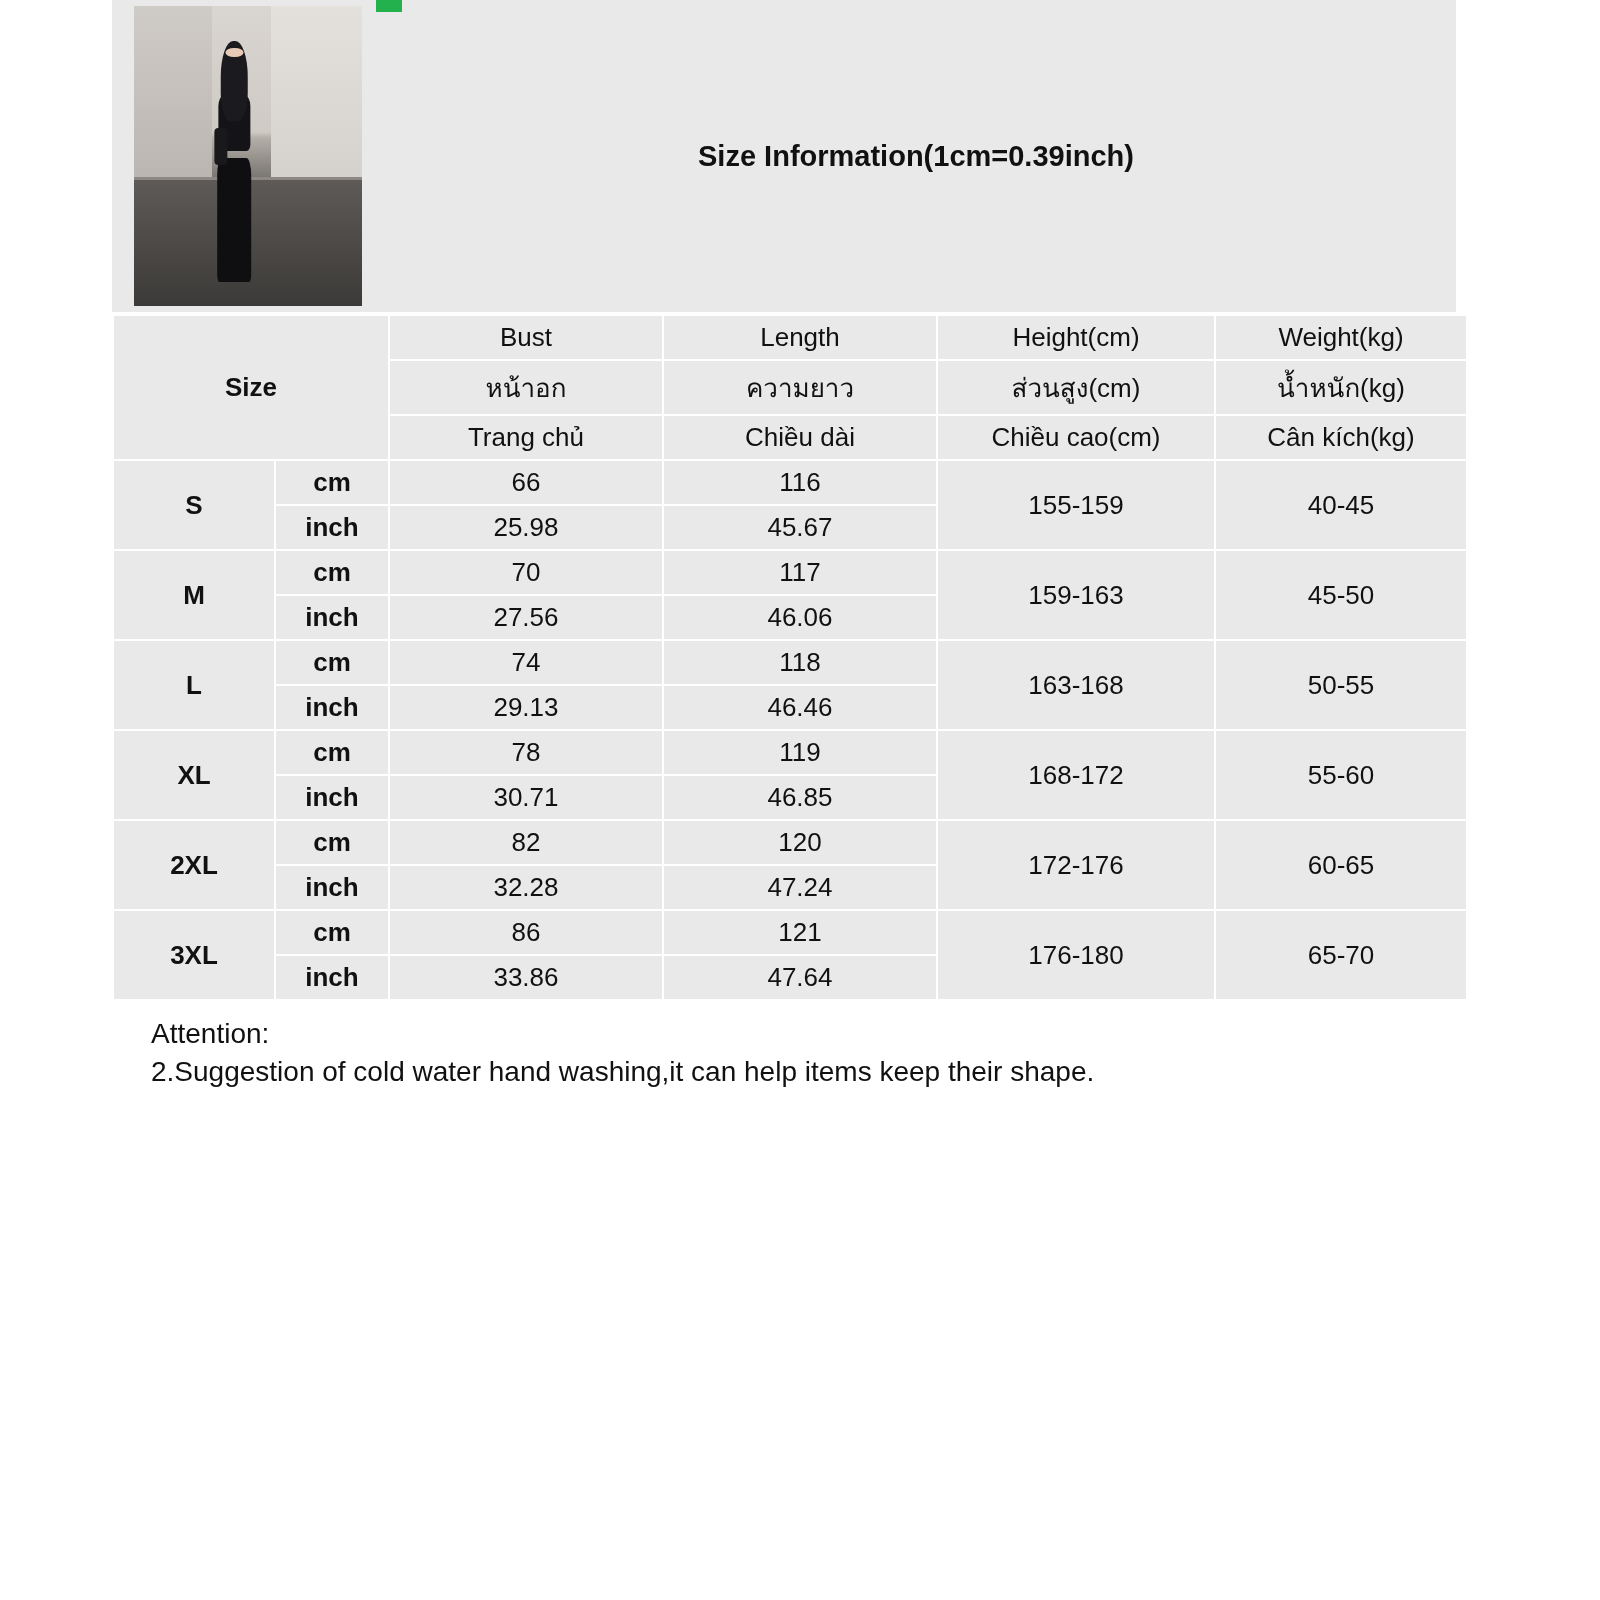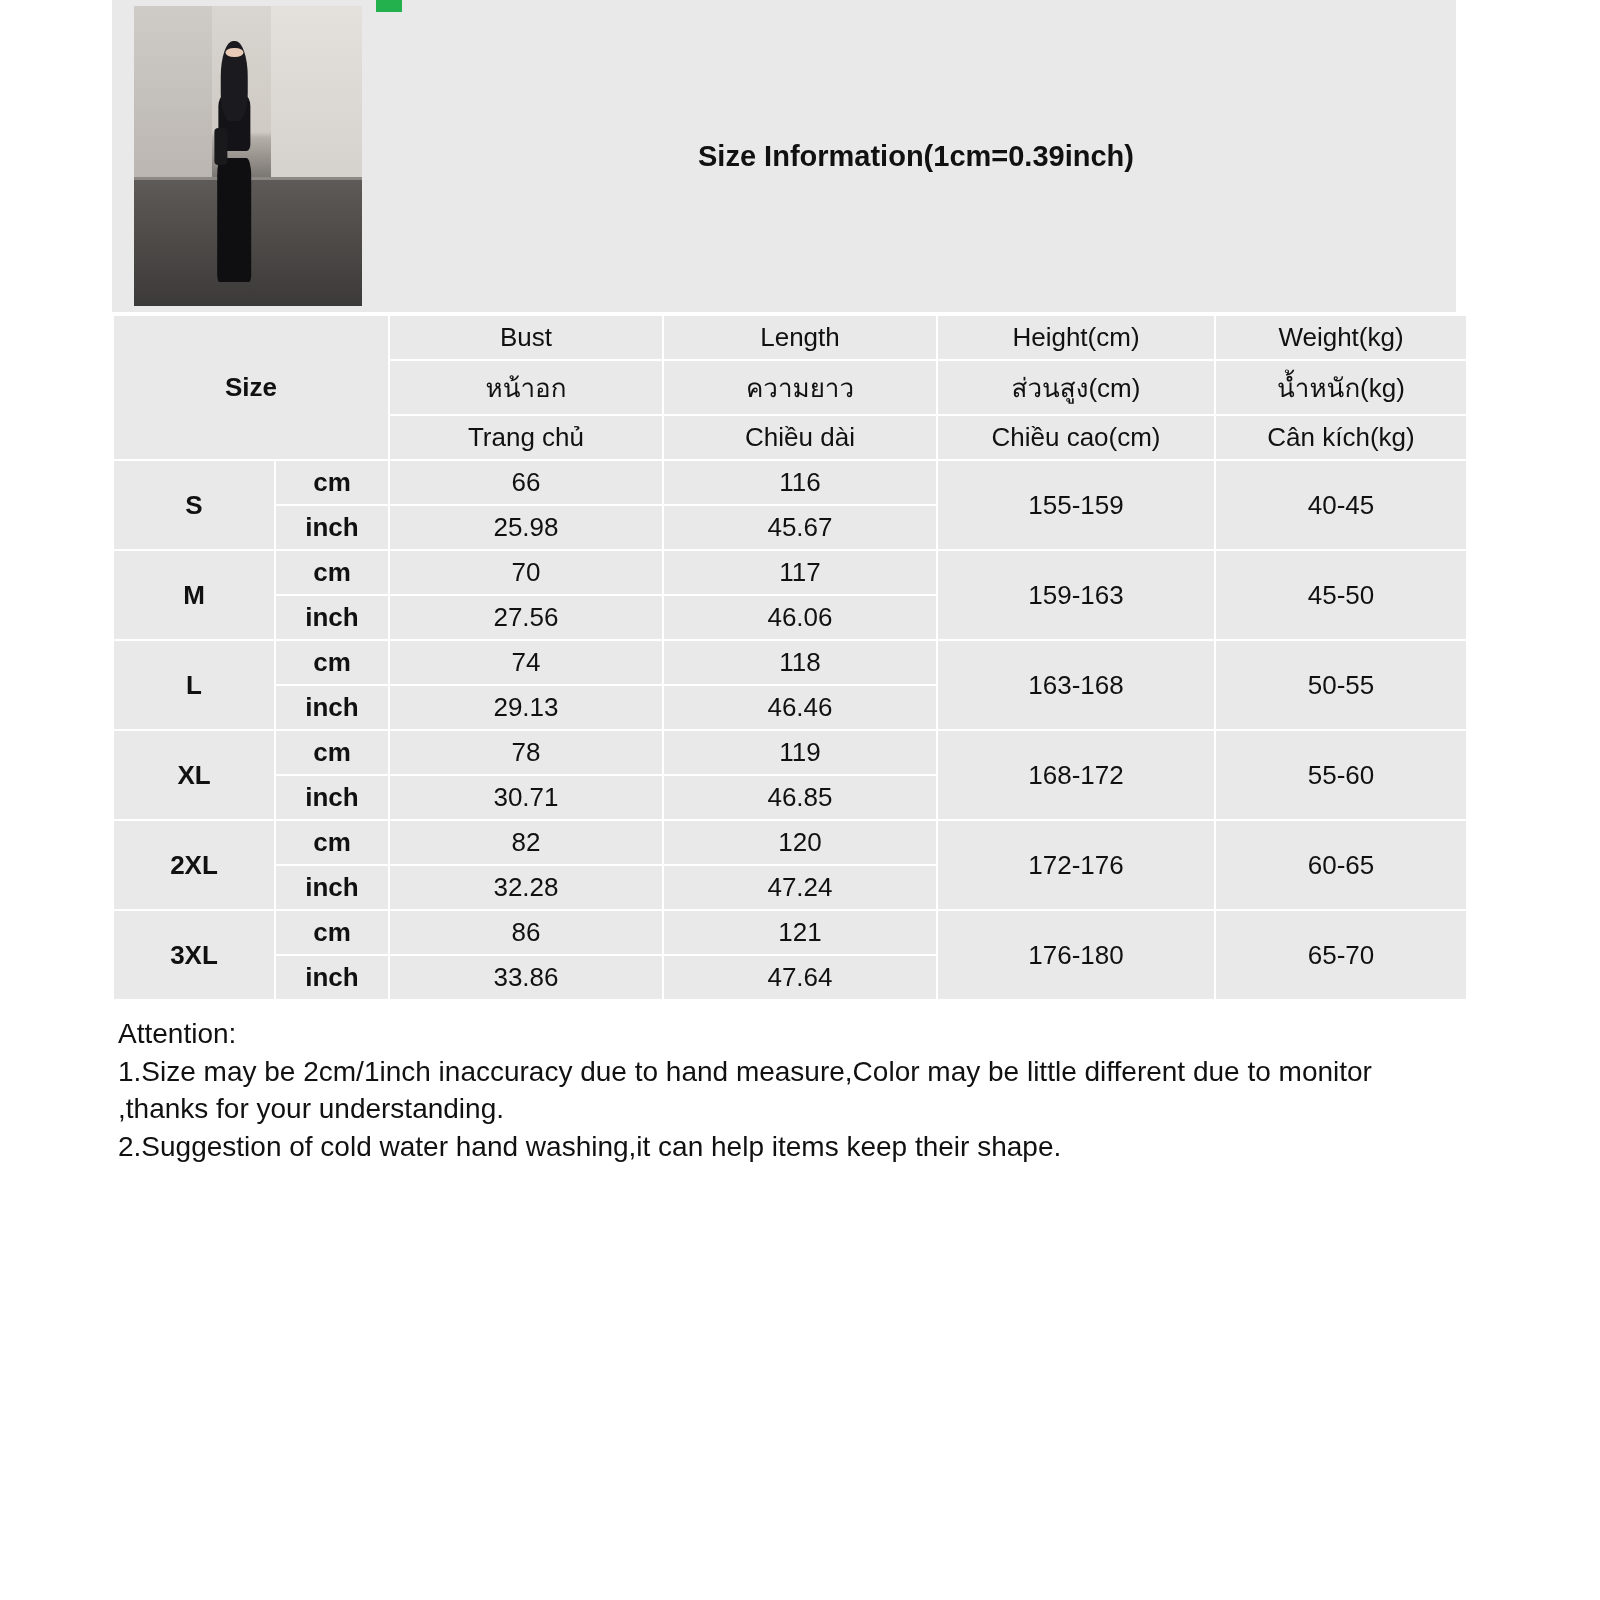--- a/index.html
+++ b/index.html
@@ -170,21 +170,21 @@
   col.c-wt    { width: 250px; }
 
   
   .attention {
     margin-top: 8px;
     padding: 6px 2px 0 6px;
     font-size: 28px;
     line-height: 1.34;
     color: #111;
   }
-  .attention .ln { white-space: normal; }
+  .attention .ln { white-space: normal; margin-left: 33px; }
 </style>
 </head>
 <body>
 
 <div class="page">
 
   <div class="header-row">
     <div class="photo-cell">
       <div class="photo">
         <div class="wall-left"></div>
@@ -317,17 +317,16 @@
       <tr>
         <td class="unit">inch</td>
         <td class="val">33.86</td>
         <td class="val">47.64</td>
       </tr>
     </tbody>
   </table>
 
   <div class="attention">
     <div class="ln">Attention:</div>
-    <div class="ln">1.Size may be 2cm/1inch inaccuracy due to hand measure,Color may be little different due to monitor ,thanks for your understanding.</div>
     <div class="ln">2.Suggestion of cold water hand washing,it can help items keep their shape.</div>
   </div>
 
 </div>
 
 </body></html>

